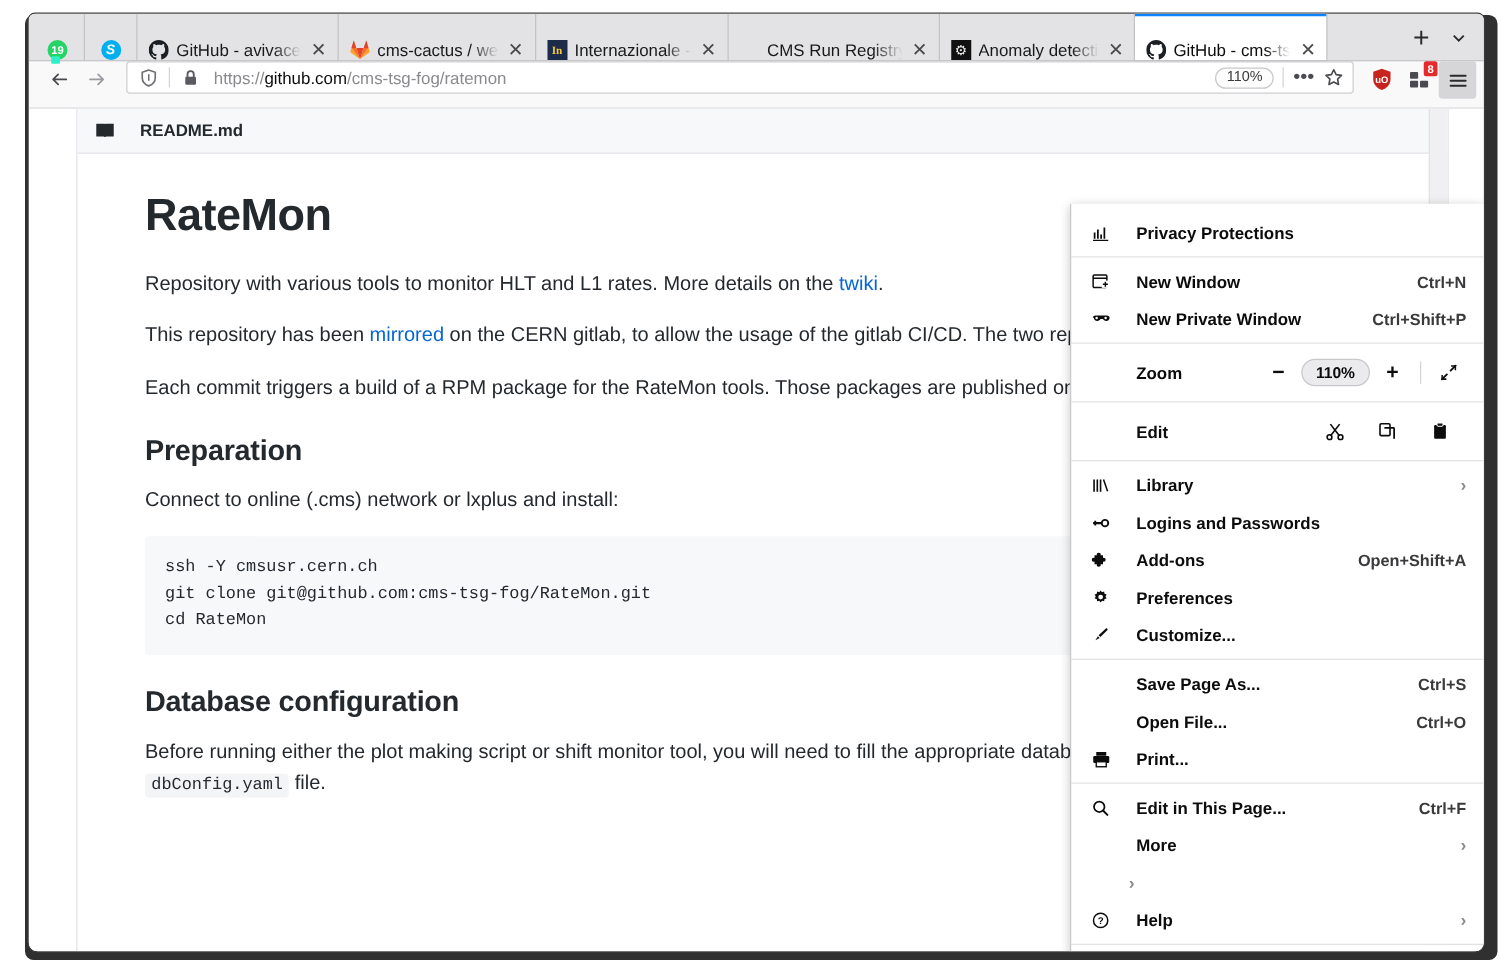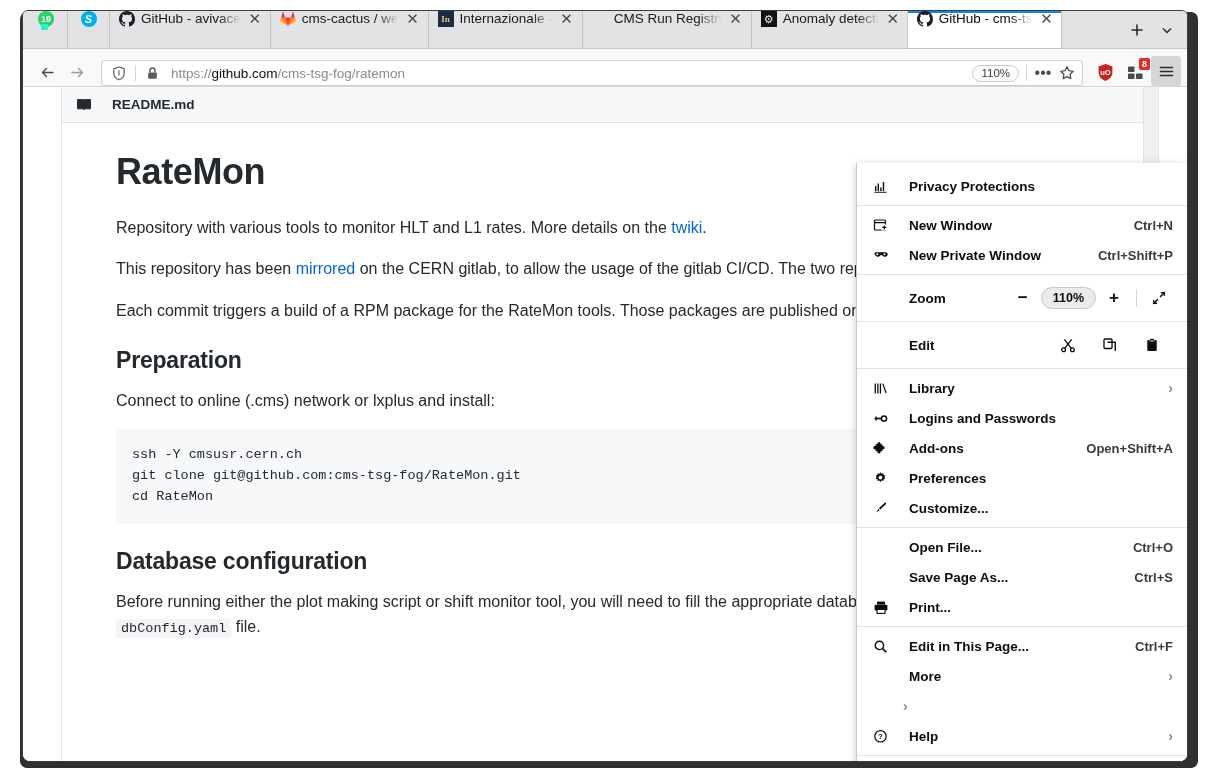--- a/index.html
+++ b/index.html
@@ -42,21 +42,21 @@
     background: #e3e3e5;
     border-bottom: 1px solid #c7c7c9;
     display: flex;
     align-items: flex-end;
     padding-left: 2px;
   }
   .tab {
     position: relative;
     height: 37px;
     display: flex;
-    align-items: flex-start;
+    align-items: flex-end;
     gap: 6px;
     padding: 0 7px 0 9px;
     font-size: 13.5px;
     color: #18191a;
     border-left: 1px solid #c3c3c5;
     min-width: 0;
   }
   .tab.pinned { width: 42px; justify-content: center; padding: 0; }
   .tab.first { border-left: none; }
   .tab-title {
@@ -131,21 +131,21 @@
     display: flex; align-items: center; justify-content: center;
     color: #2b2b2d;
   }
 
   
   #navbar {
     height: 38px;
     background: #f9f9fa;
     border-bottom: 1px solid #d7d7db;
     display: flex;
-    align-items: flex-end;
+    align-items: flex-start;
     padding: 0 6px 0 10px;
     gap: 2px;
   }
   .nav-btn {
     width: 28px; height: 28px;
     display: flex; align-items: center; justify-content: center;
     color: #4a4a50;
     font-size: 17px;
   }
   #urlbar {
@@ -680,27 +680,27 @@
                   <path fill="#0c0c0d" d="M5.3 7.9l1.4 1.4-3.4 1.9z"></path>
                 </svg>
             </span>
             <span class="mi-label">Customize...</span>
           </div>
         </div>
 
         <div class="menu-group">
           <div class="menu-item">
             <span class="mi-icon"></span>
+            <span class="mi-label">Save Page As...</span>
+            <span class="mi-shortcut">Ctrl+S</span>
+          </div>
+          <div class="menu-item">
+            <span class="mi-icon"></span>
             <span class="mi-label">Open File...</span>
             <span class="mi-shortcut">Ctrl+O</span>
-          </div>
-          <div class="menu-item">
-            <span class="mi-icon"></span>
-            <span class="mi-label">Save Page As...</span>
-            <span class="mi-shortcut">Ctrl+S</span>
           </div>
           <div class="menu-item">
             <span class="mi-icon">
               <svg width="16" height="15" viewBox="0 0 16 15">
                   <rect x="4" y="1.6" width="8" height="3" fill="#0c0c0d"></rect>
                   <rect x="1.6" y="4.8" width="12.8" height="5.6" rx="1" fill="#0c0c0d"></rect>
                   <rect x="4" y="9.4" width="8" height="4" fill="#fff" stroke="#0c0c0d" stroke-width="1.1"></rect>
                 </svg>
             </span>
             <span class="mi-label">Print...</span>

